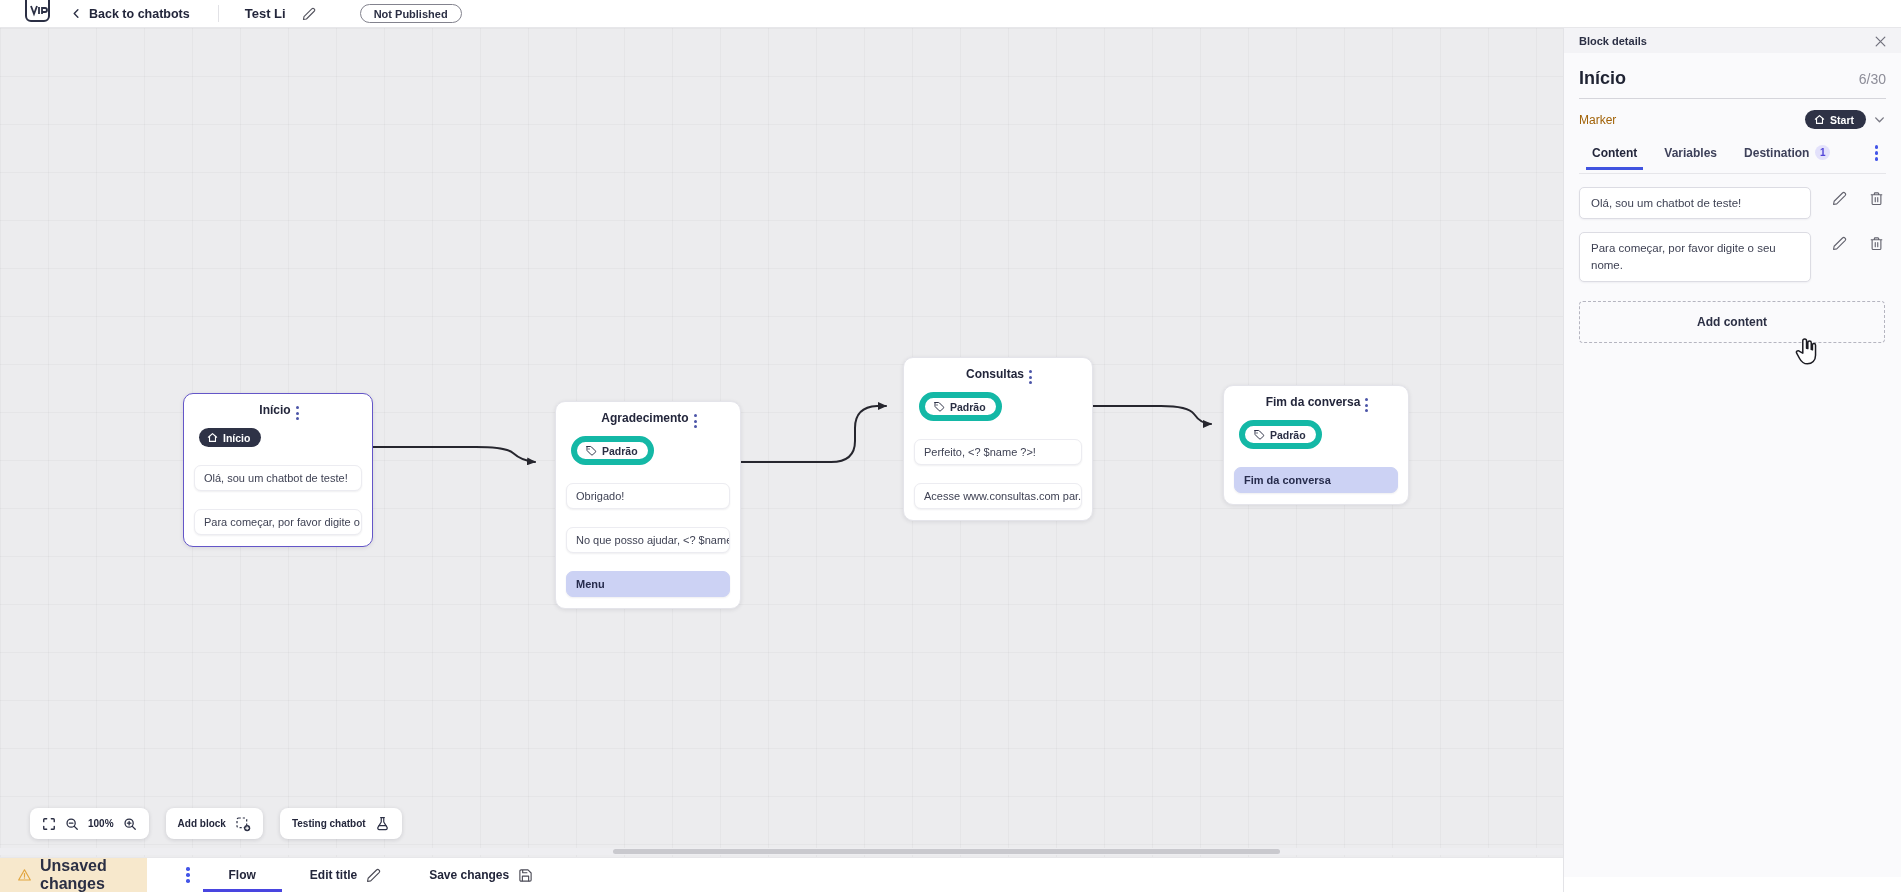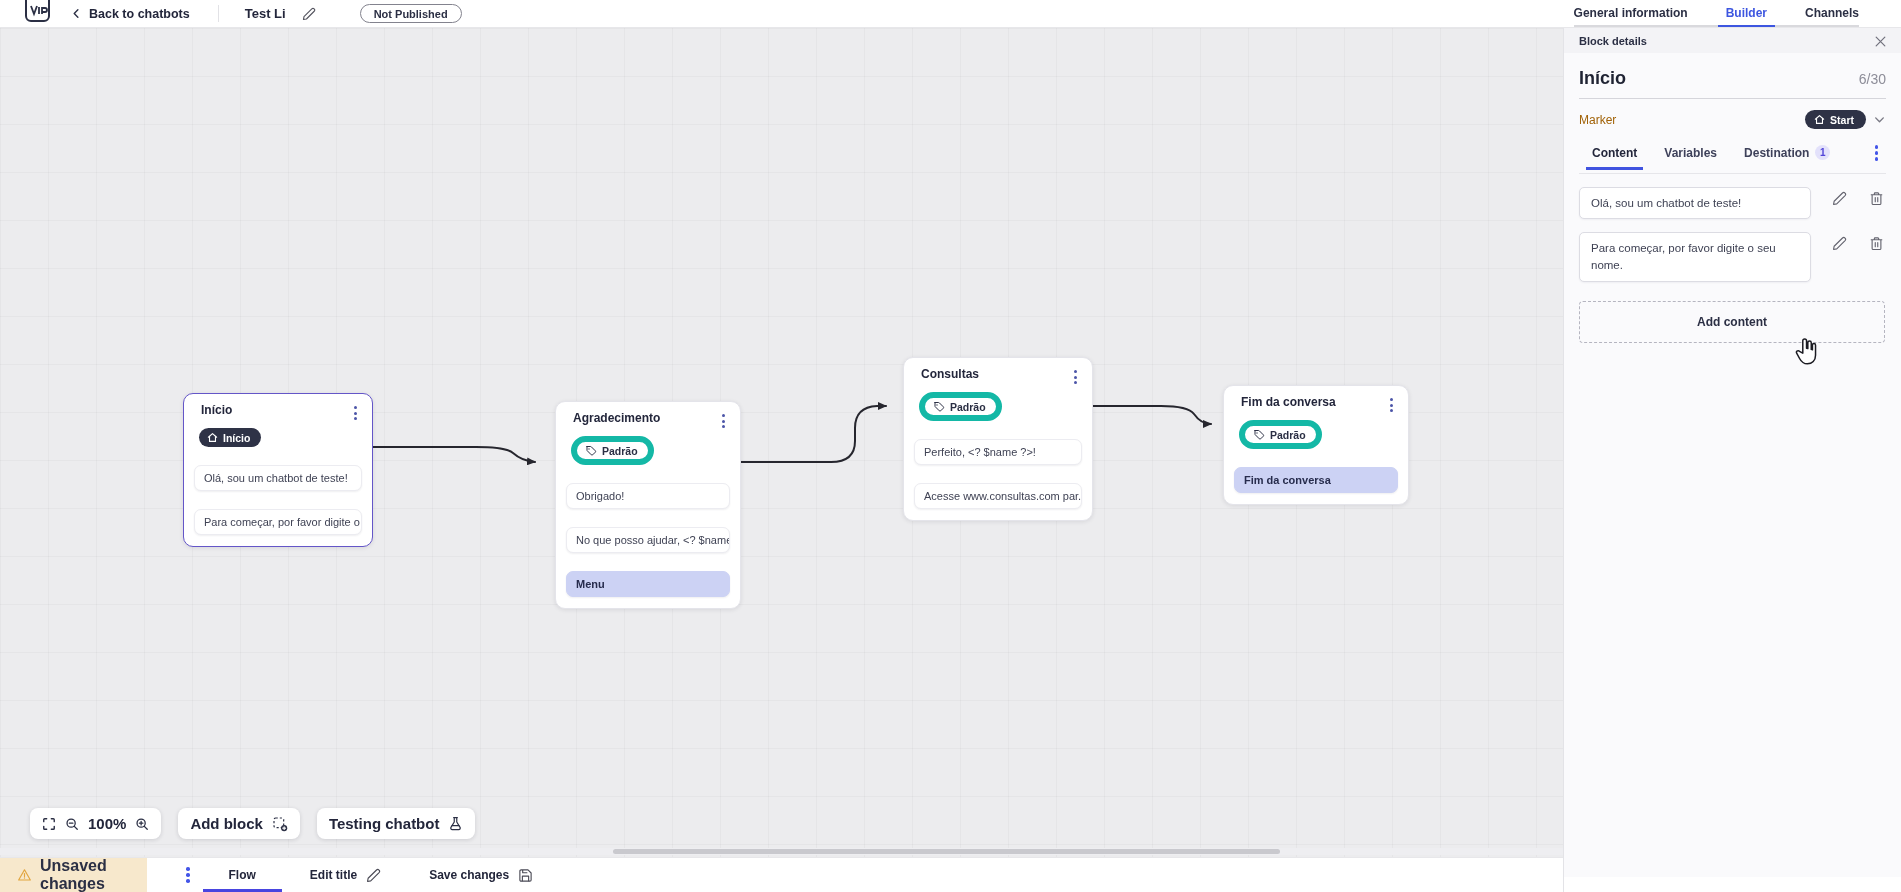--- a/index.html
+++ b/index.html
@@ -31,39 +31,39 @@
   .canvas { position:absolute; top:28px; left:0; width:1563px; height:829px;
             background-color:#ececee;
             background-image:linear-gradient(rgba(0,0,0,0.032) 1px, transparent 1px),
                              linear-gradient(90deg, rgba(0,0,0,0.032) 1px, transparent 1px);
             background-size:48px 48px; overflow:hidden; }
   .edges { position:absolute; top:0; left:0; width:1563px; height:829px; pointer-events:none; }
 
   .node { position:absolute; background:#fff; border:1px solid #e4e4ea; border-radius:10px;
           padding:9px 10px 11px; box-shadow:0 1px 4px rgba(25,25,50,.10); }
   .node.selected { border:1.5px solid #6456c8; }
-  .node-head { display:flex; align-items:flex-start; justify-content:space-between; }
+  .node-head { display:flex; align-items:flex-start; justify-content:center; }
   .node-title { font-size:12px; font-weight:700; color:#23263b; padding-left:7px; }
   .kebab { display:flex; flex-direction:column; gap:2.5px; padding:3px 5px; cursor:pointer; }
   .kebab i { width:3px; height:3px; border-radius:50%; background:#4c55a8; }
   .badge-row { margin-top:5px; padding-left:5px; }
   .badge { display:inline-flex; align-items:center; gap:5px; border-radius:999px;
            font-size:10.5px; font-weight:700; }
   .badge.start { background:#2e3246; color:#fff; padding:3.5px 11px 3.5px 8px; }
   .badge.outline { border:6px solid #14b8a6; color:#2b2f44; padding:2.5px 10px 2.5px 8px; }
   .node-card { margin-top:18px; background:#fff; border:1px solid #ececf1; border-radius:7px;
                padding:6px 9px; font-size:11px; color:#3f4254; white-space:nowrap; overflow:hidden;
                box-shadow:0 1px 2px rgba(25,25,50,.07); }
   .node-card.highlight { background:#ccd2f4; border-color:#ccd2f4; color:#272c4d; font-weight:700; }
 
   
   .canvas-controls { position:absolute; left:30px; top:780px; display:flex; gap:17px; }
   .ctl-btn { background:#fff; border-radius:8px; box-shadow:0 1px 4px rgba(25,25,50,.15);
              height:31px; display:flex; align-items:center; gap:9px; padding:0 12px;
-             font-size:15px; font-weight:700; color:#23263b; cursor:pointer; }
+             font-size:10px; font-weight:700; color:#23263b; cursor:pointer; }
   .ctl-btn svg { display:block; color:#2b2f44; }
 
   
   .hscroll-track { position:absolute; left:0; bottom:2px; width:1563px; height:7px; background:#eeeef1; }
   .hscroll-thumb { position:absolute; left:613px; top:1px; width:667px; height:5px;
                    border-radius:3px; background:#c9c9ce; }
 
   
   .panel { position:absolute; top:28px; left:1563px; width:338px; height:864px;
            background:#fafafc; border-left:1px solid #e3e3e7; z-index:20; }
@@ -150,25 +150,20 @@
     </div>
     <span class="tb-divider"></span>
     <span class="bot-title">Test Li</span>
     <span class="tb-pencil">
       <svg width="14" height="14" viewBox="0 0 24 24" fill="none" stroke="currentColor" stroke-width="1.9" stroke-linecap="round" stroke-linejoin="round">
           <path d="M16.8 3.2a2.9 2.9 0 0 1 4.1 4.1L7.6 20.6 2.5 21.5l.9-5.1L16.8 3.2z"></path>
         </svg>
     </span>
     <span class="status-pill">Not Published</span>
     <span class="tb-spacer"></span>
-    <nav class="tb-tabs">
-      <span class="tb-tab">General information</span>
-      <span class="tb-tab active">Builder</span>
-      <span class="tb-tab">Channels</span>
-    </nav>
   </header>
 
   <div class="canvas">
     <svg class="edges" viewBox="0 0 1563 829">
       <defs>
         <marker id="arrow" markerWidth="9" markerHeight="8" refX="8" refY="4" orient="auto" markerUnits="userSpaceOnUse">
           <path d="M0,0 L9,4 L0,8 Z" fill="#26262e"></path>
         </marker>
       </defs>
       <g id="edge-group" transform="translate(0,-28)">

